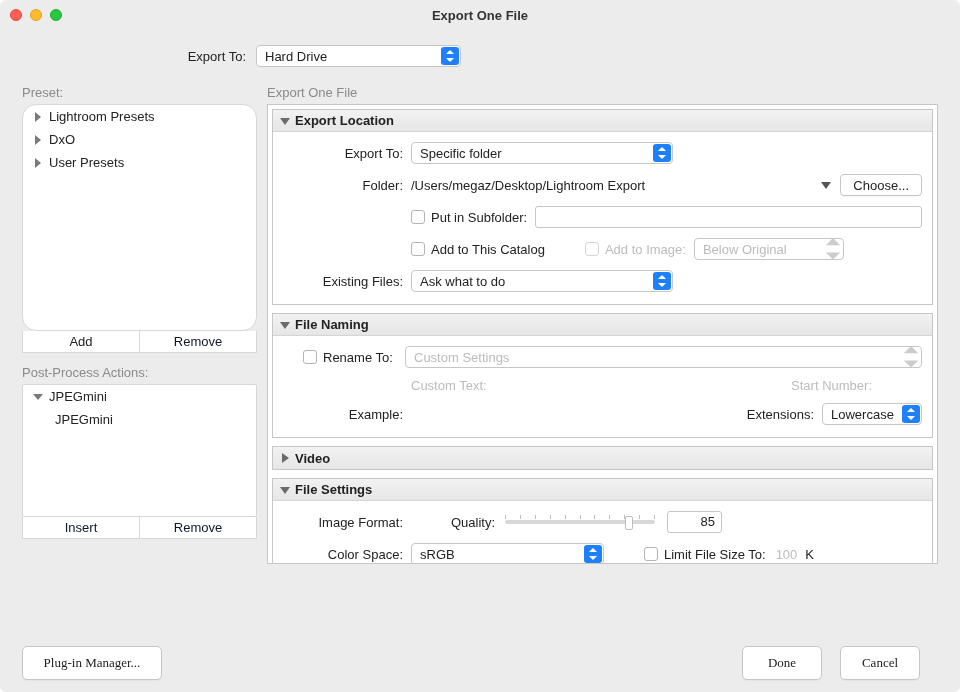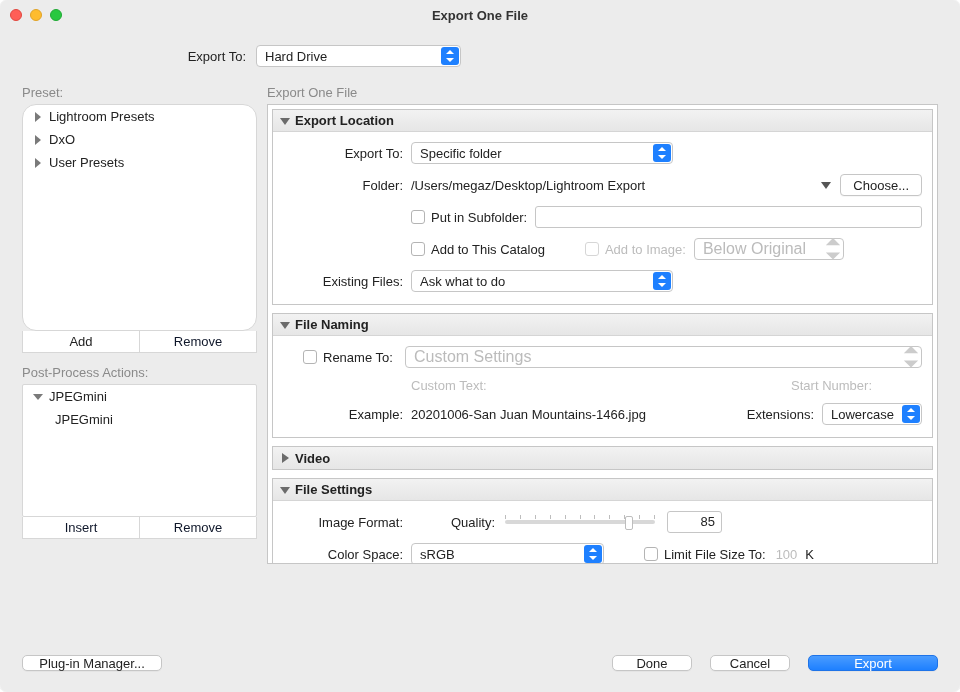--- a/index.html
+++ b/index.html
@@ -52,21 +52,21 @@
   }
   .popup-blue .cap {
     position: absolute; right: 1px; top: 1px; bottom: 1px;
     width: 18px; background: #1e80ff; border-radius: 3px;
     display: flex; align-items: center; justify-content: center;
   }
   .popup-blue .cap svg { width: 10px; height: 12px; }
   .popup-plain {
     height: 22px; background: #fff; border: 1px solid #c6c6c6;
     border-radius: 4px; display: flex; align-items: center;
-    padding: 0 24px 0 8px; position: relative; font-size: 16px;
+    padding: 0 24px 0 8px; position: relative; font-size: 13px;
   }
   .popup-plain .cap {
     position: absolute; right: 1px; top: 1px; bottom: 1px;
     width: 18px; display: flex; align-items: center; justify-content: center;
   }
   .popup-plain .cap svg path { fill: #777; }
   .popup-blue.disabled, .popup-plain.disabled { color: #bbb; }
   .popup-plain.disabled .cap svg path { fill: #ccc; }
   .main {
     flex: 1; display: flex; padding: 0 22px 0 22px; gap: 10px;
@@ -128,24 +128,25 @@
     height: 22px; background: #fff; border: 1px solid #c6c6c6;
     border-radius: 4px; padding: 0 12px; font-size: 13px;
     display: inline-flex; align-items: center; box-shadow: 0 1px 0 rgba(0,0,0,.03);
   }
   .footer {
     height: 58px; display: flex; align-items: center;
     padding: 0 22px;
   }
   .footer .spacer { flex: 1; }
   .mac-btn {
-    height: 16px; min-width: 80px; padding: 0 14px;
+    height: 34px; min-width: 80px; padding: 0 14px;
     background: #fff; border: 1px solid #c6c6c6; border-radius: 5px;
     font-size: 13px; display: inline-flex; align-items: center; justify-content: center;
     box-shadow: 0 1px 0 rgba(0,0,0,.03);
+    font-family: Liberation Serif, serif;
   }
   .mac-btn.primary {
     background: linear-gradient(#4a9cff,#1e80ff);
     border-color: #1e73e8; color: #fff;
     min-width: 130px;
   }
   .slider {
     position: relative; height: 18px;
   }
   .slider .track {
@@ -328,21 +329,20 @@
 
             <div class="form-row">
               <div style="width:128px"></div>
               <span style="color:#bcbcbc">Custom Text:</span>
               <div style="flex:1"></div>
               <span style="color:#bcbcbc; margin-right:50px">Start Number:</span>
             </div>
 
             <div class="form-row" style="margin-bottom:2px">
               <div class="flabel">Example:</div>
-              <span>20201006-San Juan Mountains-1466.jpg</span>
               <div style="flex:1"></div>
               <span style="margin-right:8px">Extensions:</span>
               <div class="popup-blue" style="width:100px">
                 <span>Lowercase</span>
                 <span class="cap">
                   <svg viewBox="0 0 10 12">
                       <path d="M5 0 L9 4 H1 Z M5 12 L1 8 H9 Z" fill="#fff"></path>
                     </svg>
                 </span>
               </div>
@@ -420,16 +420,15 @@
 
   </div>
 
   <div class="footer">
     <div class="mac-btn" style="min-width:140px">Plug-in Manager...</div>
     <div class="spacer"></div>
     <div class="mac-btn">Done</div>
     <div style="width:18px"></div>
     <div class="mac-btn">Cancel</div>
     <div style="width:18px"></div>
-    <div class="mac-btn primary">Export</div>
   </div>
 
 </div>
 
 </body></html>

